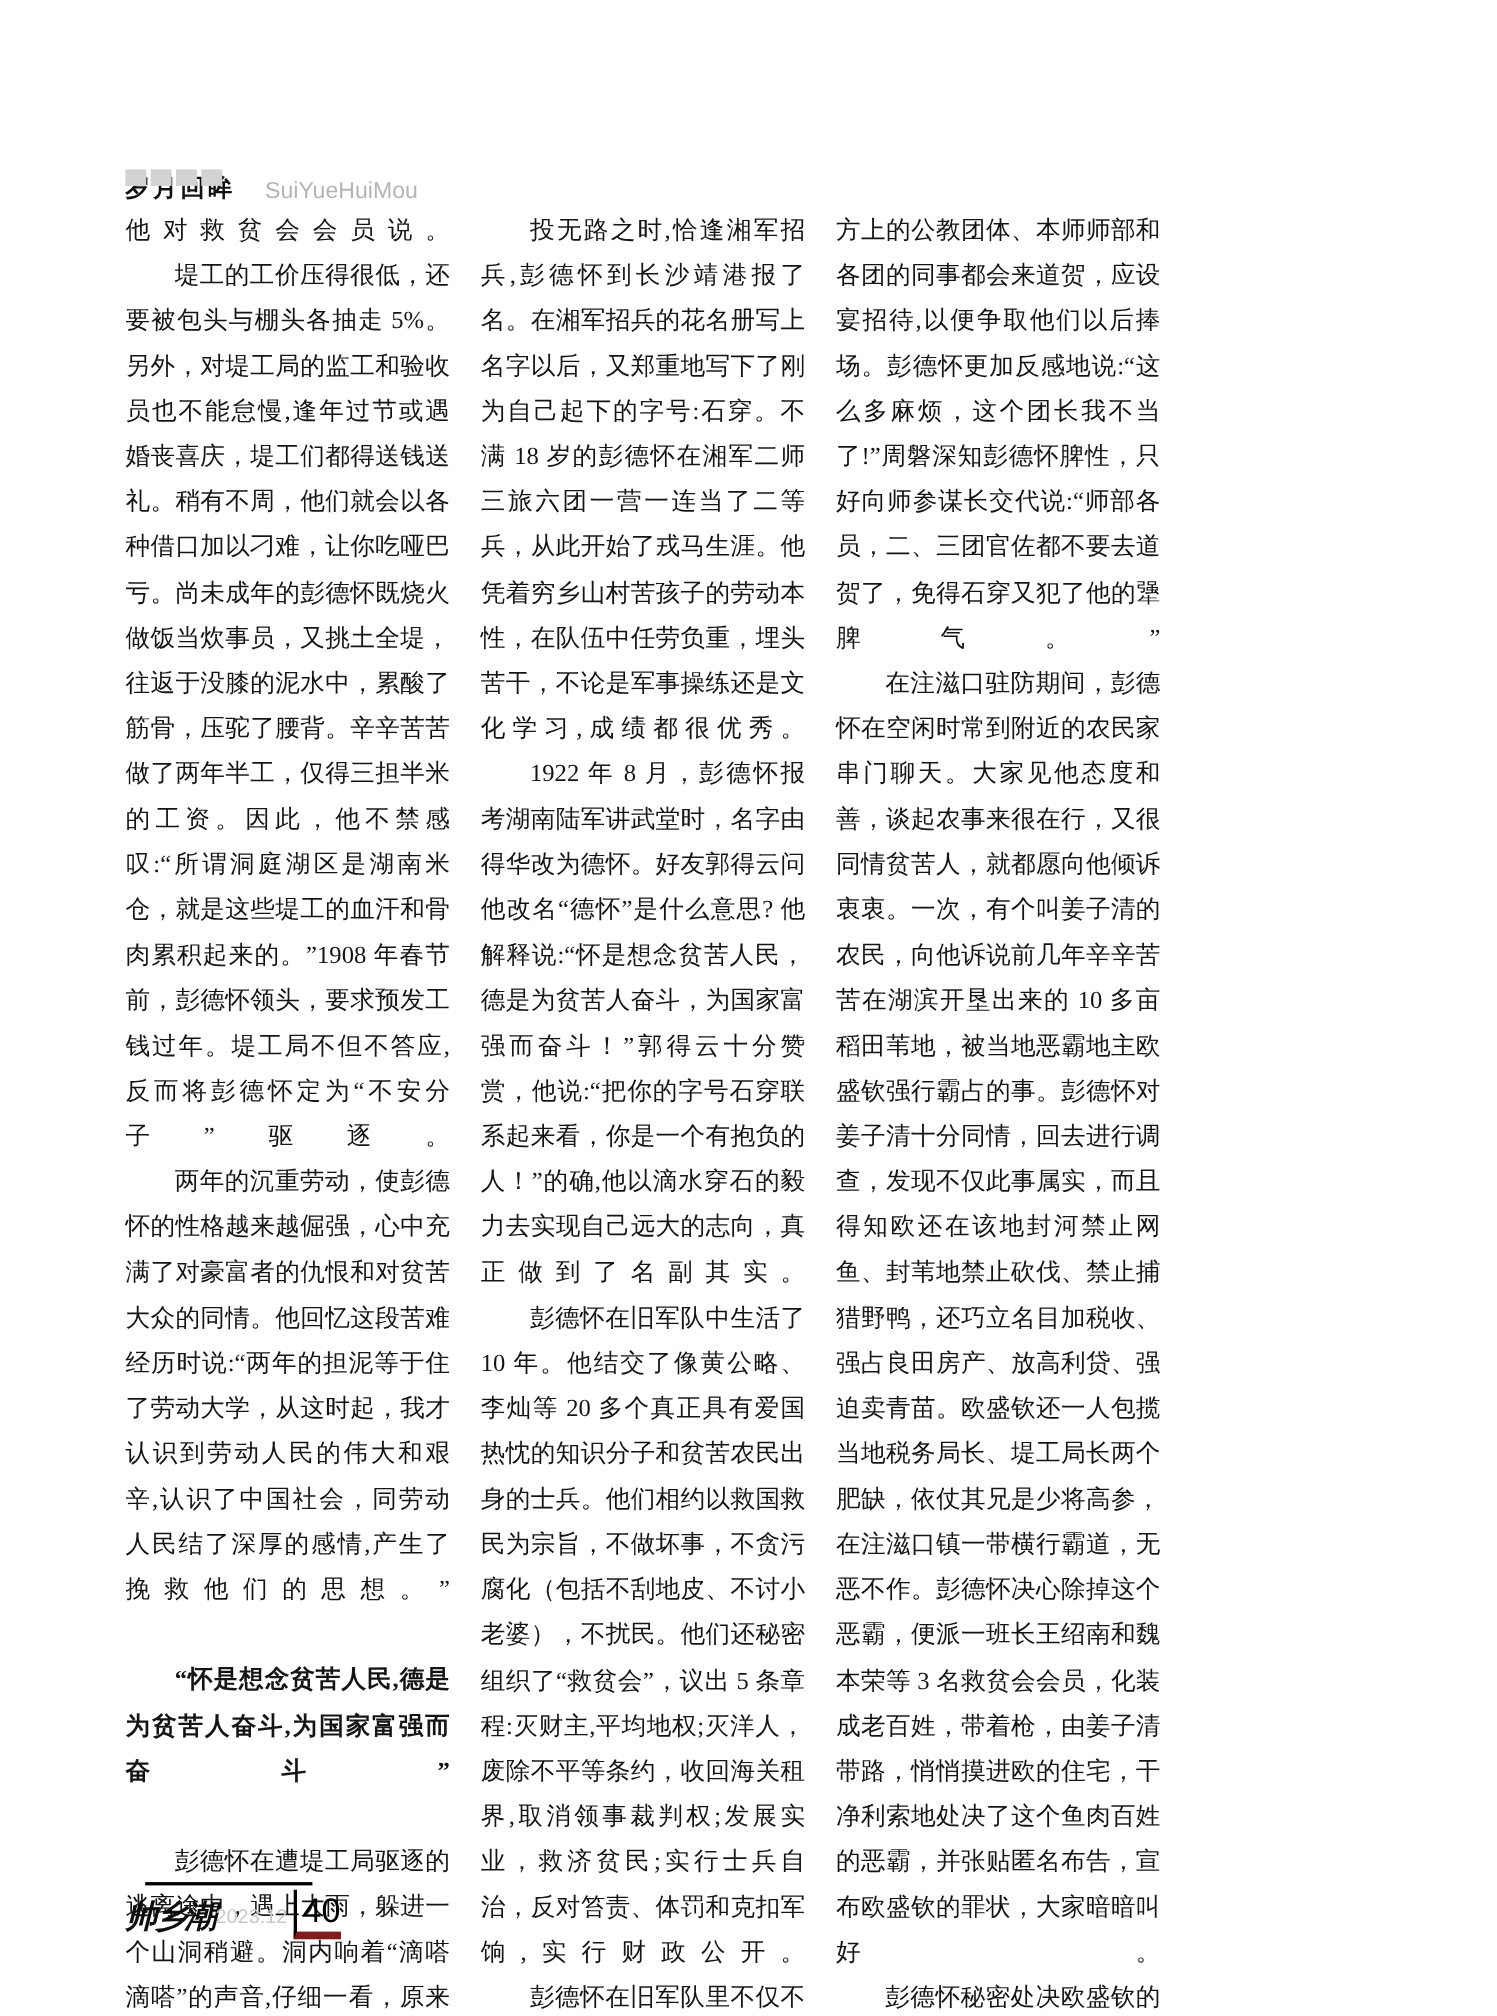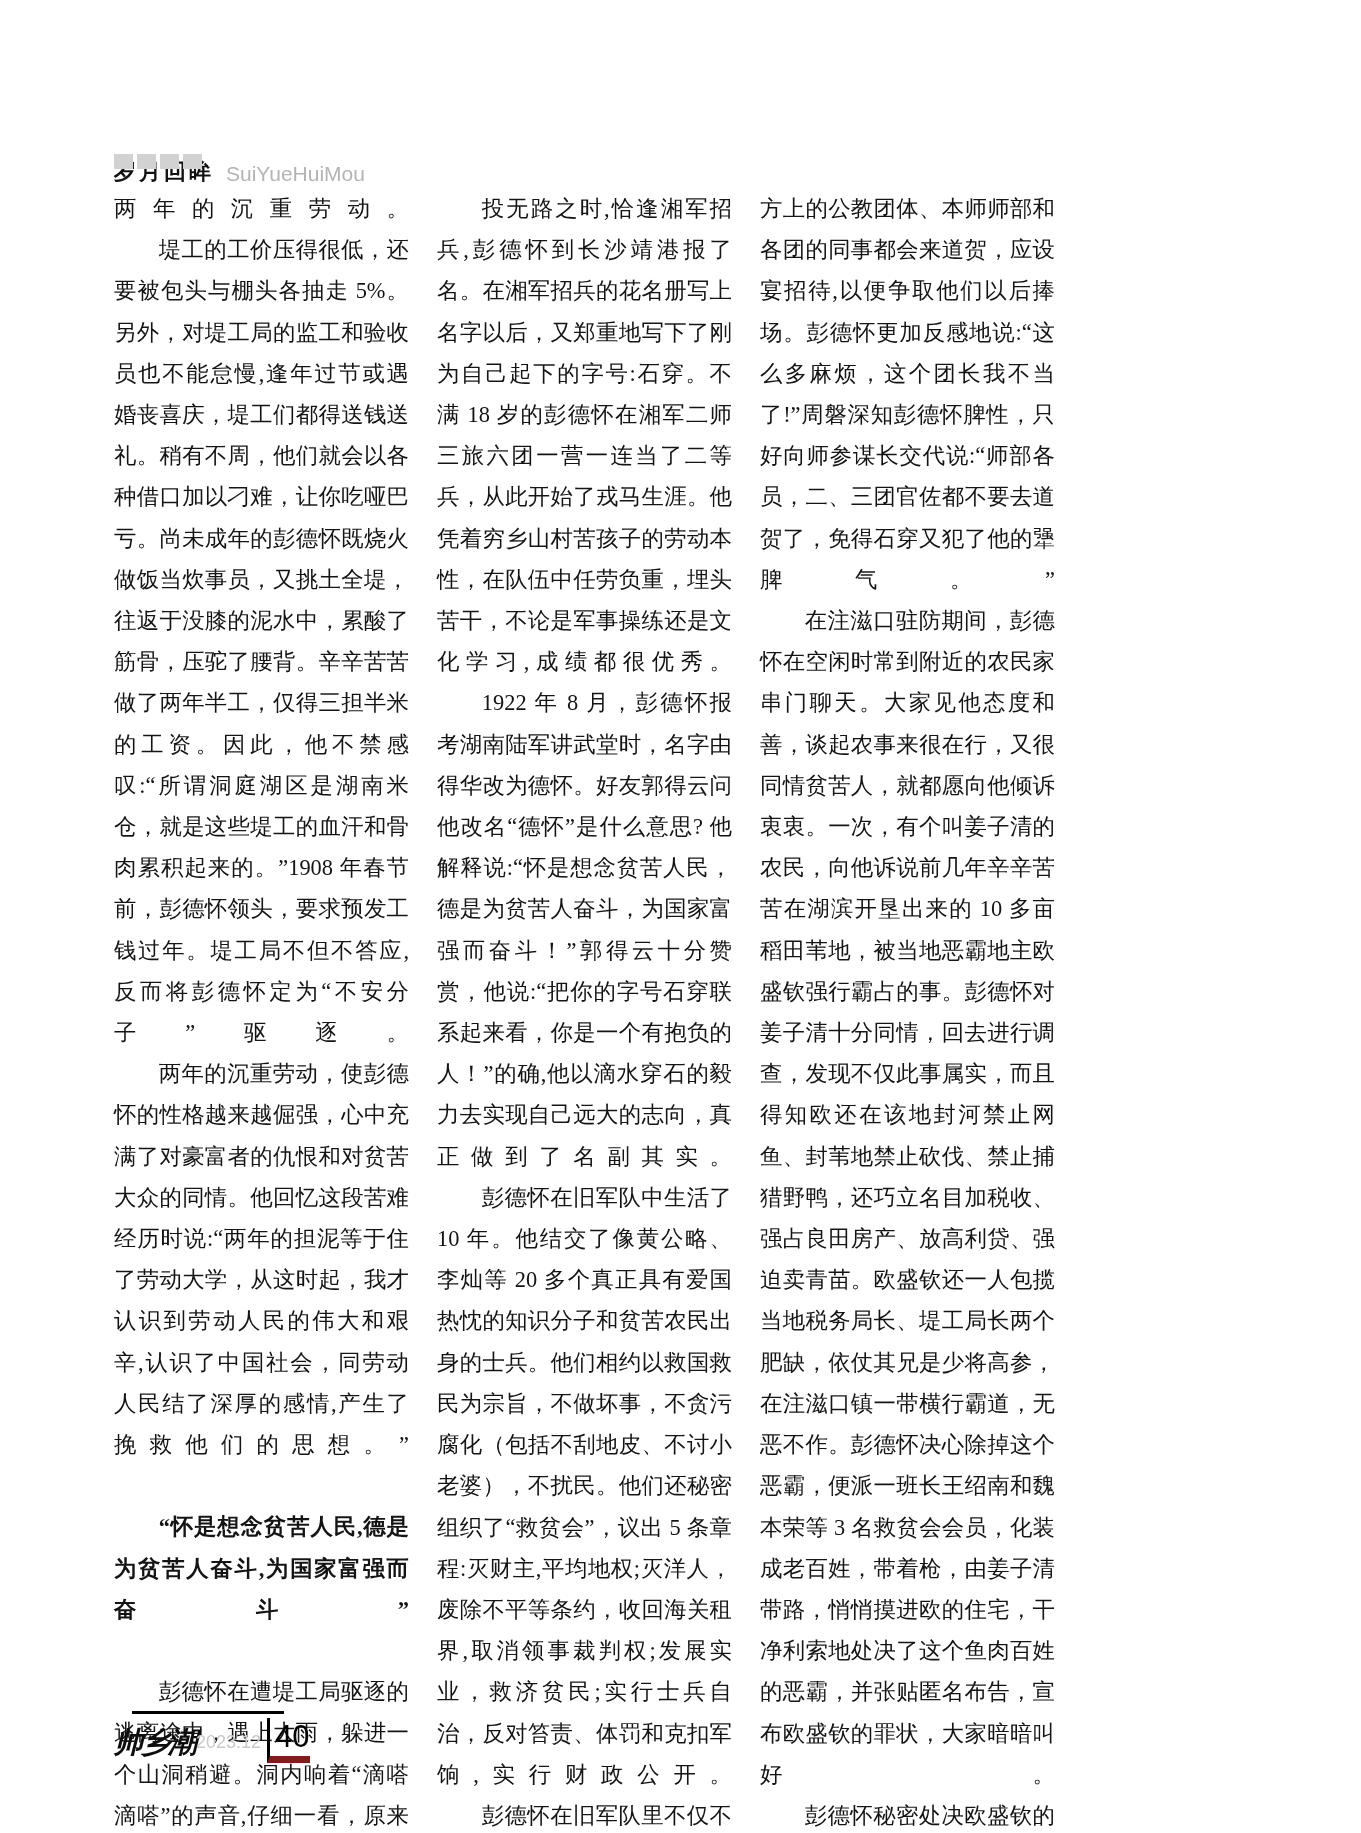--- a/index.html
+++ b/index.html
@@ -57,21 +57,21 @@
     display: block;
     width: 19px;
     height: 15px;
     background: #d2d2d2;
   }
   .rh-py {
     font-family: "Liberation Sans", "DejaVu Sans", sans-serif;
     font-size: 21px;
     color: #b4b4b4;
     letter-spacing: 0px;
-    margin-left: 10px;
+    margin-left: 25px;
     line-height: 1;
     position: relative;
     top: 1px;
   }
 
   
   .cols {
     position: absolute;
     left: 114px;
     top: 172px;
@@ -178,21 +178,21 @@
         <i style="background: rgb(210, 210, 210);"></i>
       </div>
       <span>岁月回眸</span>
     </div>
     <div class="rh-py" style="color: rgb(180, 180, 180);">SuiYueHuiMou</div>
   </div>
 
   <div class="cols">
 
     <div class="col">
-      <p>两年的沉重劳动。</p>
+      <p>他对救贫会会员说。</p>
       <p class="indent">堤工的工价压得很低，还要被包头与棚头各抽走 5%。另外，对堤工局的监工和验收员也不能怠慢,逢年过节或遇婚丧喜庆，堤工们都得送钱送礼。稍有不周，他们就会以各种借口加以刁难，让你吃哑巴亏。尚未成年的彭德怀既烧火做饭当炊事员，又挑土全堤，往返于没膝的泥水中，累酸了筋骨，压驼了腰背。辛辛苦苦做了两年半工，仅得三担半米的工资。因此，他不禁感叹:“所谓洞庭湖区是湖南米仓，就是这些堤工的血汗和骨肉累积起来的。”1908 年春节前，彭德怀领头，要求预发工钱过年。堤工局不但不答应,反而将彭德怀定为“不安分子”驱逐。</p>
       <p class="indent">两年的沉重劳动，使彭德怀的性格越来越倔强，心中充满了对豪富者的仇恨和对贫苦大众的同情。他回忆这段苦难经历时说:“两年的担泥等于住了劳动大学，从这时起，我才认识到劳动人民的伟大和艰辛,认识了中国社会，同劳动人民结了深厚的感情,产生了挽救他们的思想。”</p>
       <div class="spacer-line"></div>
       <p class="subhead">“怀是想念贫苦人民,德是为贫苦人奋斗,为国家富强而奋斗”</p>
       <div class="spacer-line"></div>
       <p class="indent">彭德怀在遭堤工局驱逐的逃离途中，遇上大雨，躲进一个山洞稍避。洞内响着“滴嗒滴嗒”的声音,仔细一看，原来是洞顶的水滴落发出的响声，而水滴落处的石头，已形成一个深深的窝。他由此受到启发, 说:“石头这么硬，还能被水滴穿，如果受苦人都像这水滴一样,长年累月、坚持不懈地斗争下去，这人吃人的旧社会不也会被滴穿、被砸碎吗？人就是要有这么一股子劲才行。”于是他为自己起了一个字号:“石穿”。在走</p>
     </div>
 
     <div class="col">
       <p class="indent">投无路之时,恰逢湘军招兵,彭德怀到长沙靖港报了名。在湘军招兵的花名册写上名字以后，又郑重地写下了刚为自己起下的字号:石穿。不满 18 岁的彭德怀在湘军二师三旅六团一营一连当了二等兵，从此开始了戎马生涯。他凭着穷乡山村苦孩子的劳动本性，在队伍中任劳负重，埋头苦干，不论是军事操练还是文化学习,成绩都很优秀。</p>

